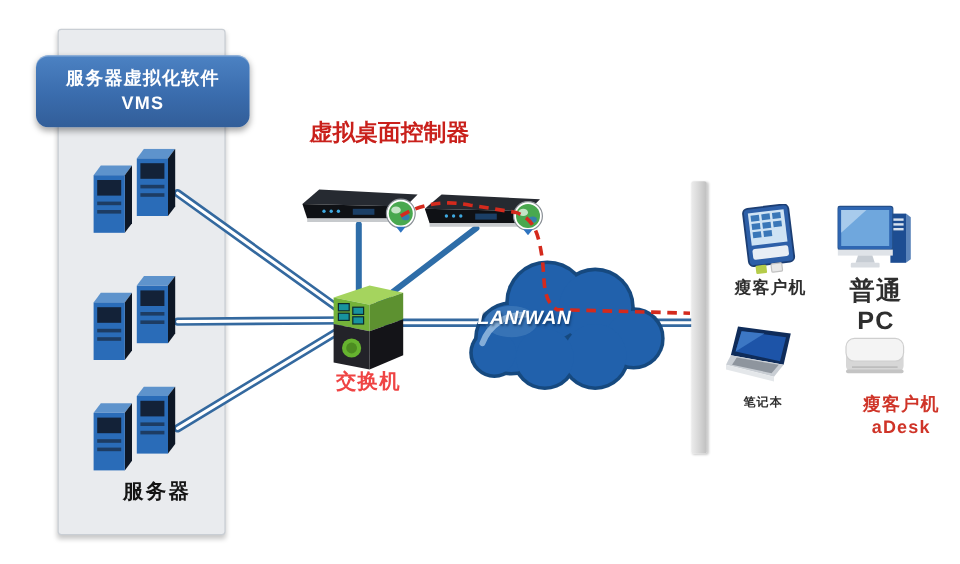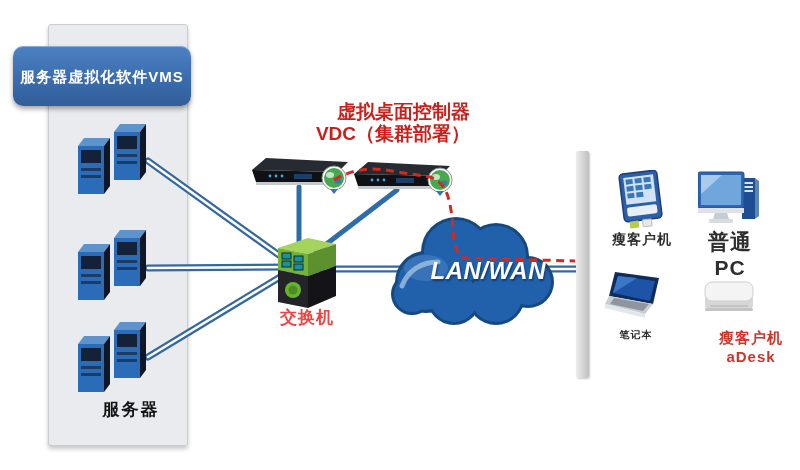--- a/index.html
+++ b/index.html
@@ -8,42 +8,42 @@
     font-family:"Liberation Sans",sans-serif;
   }
   .abs{position:absolute;}
   
   #vms-panel{
     left:48px;top:24px;width:138px;height:420px;
     background:#e9ebee;border:1px solid #c9ced4;border-radius:3px;
     box-shadow:0 3px 4px rgba(0,0,0,.22);z-index:1;
   }
   #vms-badge{
-    left:13px;top:46px;width:178px;height:60px;border-radius:10px;
+    left:30px;top:46px;width:178px;height:60px;border-radius:10px;
     background:linear-gradient(180deg,#4c82c3 0%,#3a6cad 55%,#325e99 100%);
     box-shadow:0 3px 5px rgba(0,0,0,.35), inset 0 1px 0 rgba(255,255,255,.35);
     color:#fff;font-weight:800;font-size:15px;line-height:1.4;
-    display:flex;flex-direction:row;align-items:center;justify-content:center;
+    display:flex;flex-direction:column;align-items:center;justify-content:center;
     text-align:center;z-index:4;letter-spacing:1px;
   }
   #servers-label{
     left:48px;top:398px;width:166px;text-align:center;
     font-size:17px;font-weight:800;color:#141414;z-index:4;letter-spacing:2px;
   }
   #vdc-title{
-    left:258px;top:101px;width:212px;text-align:right;
+    left:258px;top:101px;width:212px;text-align:left;
     color:#c9201b;font-weight:800;font-size:19px;line-height:22px;z-index:5;
   }
   #switch-label{
     left:267px;top:306px;width:80px;text-align:center;
     font-size:17px;font-weight:800;color:#ef4444;z-index:5;letter-spacing:1px;
   }
   #cloud-label{
-    left:398px;top:257px;width:148px;text-align:right;color:#fff;
-    font-size:24px;font-weight:800;font-style:italic;letter-spacing:.5px;
+    left:398px;top:257px;width:148px;text-align:left;color:#fff;
+    font-size:16px;font-weight:800;font-style:italic;letter-spacing:.5px;
     text-shadow:1px 2px 2px rgba(9,40,78,.65);z-index:5;
   }
   #wall{
     left:576px;top:151px;width:13px;height:227px;border-radius:2px;
     background:linear-gradient(90deg,#ececec 0%,#d9d9d9 45%,#bfbfbf 100%);
     box-shadow:1px 1px 2px rgba(0,0,0,.2);z-index:3;
   }
   .client-label{
     text-align:center;font-size:14px;font-weight:700;color:#2e2e2e;z-index:5;letter-spacing:1px;
   }
@@ -175,21 +175,20 @@
   <svg class="abs overlines" style="left:427px;top:167px" width="27" height="30" viewBox="0 0 27 30">
     <circle cx="13" cy="13" r="12" fill="#ffffff" stroke="#8a9096" stroke-width="1"></circle>
     <circle cx="13" cy="13" r="10" fill="#49a84f"></circle>
     <ellipse cx="9" cy="10" rx="4" ry="3" fill="#d9efd9" opacity=".85"></ellipse>
     <ellipse cx="17" cy="16" rx="3.4" ry="2.6" fill="#2f74c0" opacity=".8"></ellipse>
     <polygon points="9,24 17,24 13,29" fill="#2f74c0"></polygon>
   </svg>
 
   <div id="vdc-title" class="abs">
     <div>虚拟桌面控制器</div>
-    <div>VDC（集群部署）</div>
   </div>
 
   <svg class="abs icon" style="left:274px;top:232px" width="66" height="78" viewBox="0 0 66 78">
     <polygon points="4,16 34,6 62,12 34,22" fill="#a5d45e"></polygon>
     <polygon points="4,16 34,22 34,44 4,38" fill="#74b23a"></polygon>
     <polygon points="34,22 62,12 62,34 34,44" fill="#5d9130"></polygon>
     <polygon points="4,38 34,44 34,76 4,70" fill="#232329"></polygon>
     <polygon points="34,44 62,34 62,64 34,76" fill="#141418"></polygon>
     <g fill="#17939e" stroke="#0c2a2e" stroke-width="1">
       <rect x="8" y="21" width="9" height="6"></rect>

